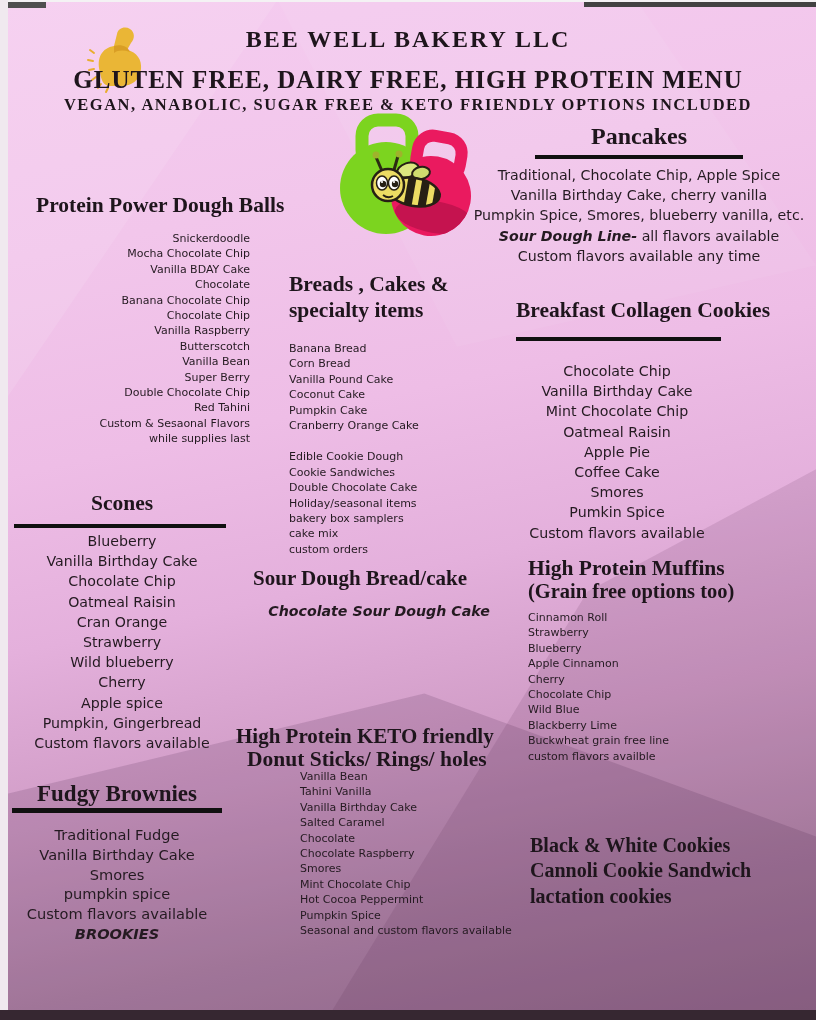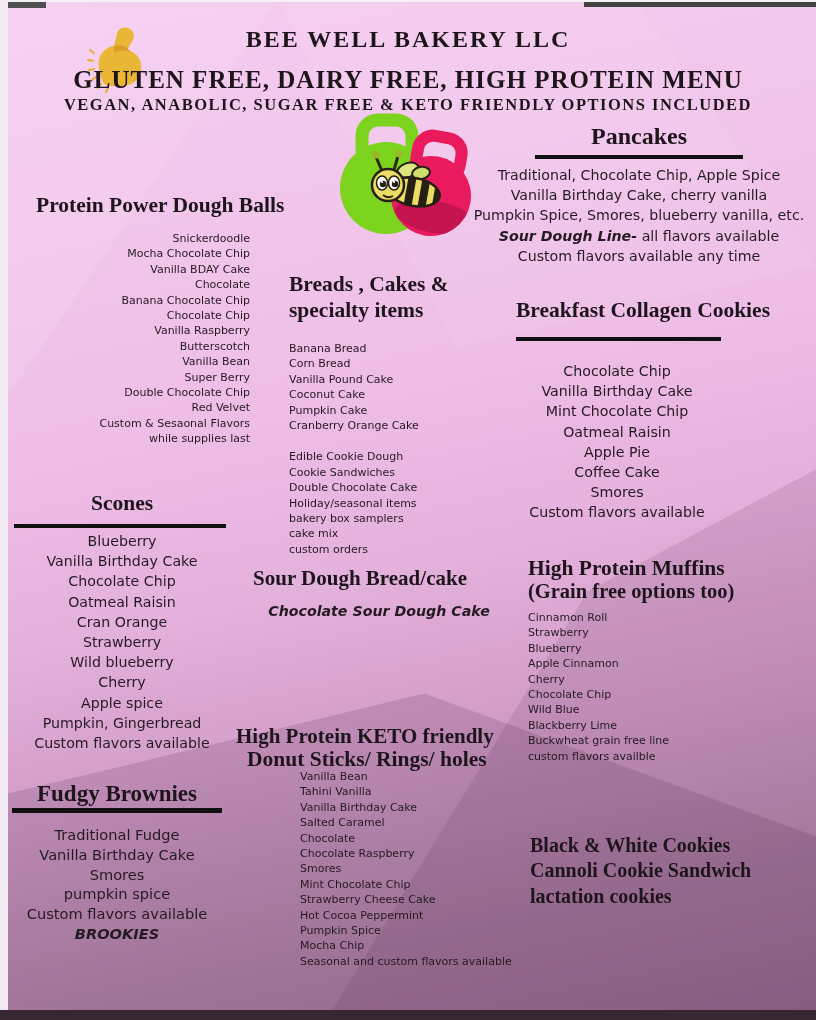--- a/index.html
+++ b/index.html
@@ -136,21 +136,21 @@
       <div class="line15">Mocha Chocolate Chip</div>
       <div class="line15">Vanilla BDAY Cake</div>
       <div class="line15">Chocolate</div>
       <div class="line15">Banana Chocolate Chip</div>
       <div class="line15">Chocolate Chip</div>
       <div class="line15">Vanilla Raspberry</div>
       <div class="line15">Butterscotch</div>
       <div class="line15">Vanilla Bean</div>
       <div class="line15">Super Berry</div>
       <div class="line15">Double Chocolate Chip</div>
-      <div class="line15">Red Velvet</div>
+      <div class="line15">Red Tahini</div>
       <div class="line15">Custom &amp; Sesaonal Flavors</div>
       <div class="line15">while supplies last</div>
     </div>
 
   <div class="abs" style="left:289px;top:271px;width:240px;">
     <div class="serif h22 u">Breads , Cakes &amp;</div>
     <div class="serif h22 u">specialty items</div>
     <div style="margin-top:18px;">
         <div class="line15">Banana Bread</div>
         <div class="line15">Corn Bread</div>
@@ -173,20 +173,21 @@
   <div class="abs serif ctr h22" style="left:470px;top:297px;width:346px;">Breakfast Collagen Cookies</div>
   <div class="abs bar" style="left:516px;top:337px;width:205px;"></div>
   <div class="abs ctr" style="left:468px;top:361px;width:298px;">
       <div class="line20">Chocolate Chip</div>
       <div class="line20">Vanilla Birthday Cake</div>
       <div class="line20">Mint Chocolate Chip</div>
       <div class="line20">Oatmeal Raisin</div>
       <div class="line20">Apple Pie</div>
       <div class="line20">Coffee Cake</div>
       <div class="line20">Smores</div>
+      <div class="line20">Pumkin Spice</div>
       <div class="line20">Custom flavors available</div>
     </div>
 
   <div class="abs serif ctr h22" style="left:8px;top:490px;width:228px;">Scones</div>
   <div class="abs bar" style="left:14px;top:524px;width:212px;"></div>
   <div class="abs ctr" style="left:8px;top:531px;width:228px;">
       <div class="line20">Blueberry</div>
       <div class="line20">Vanilla Birthday Cake</div>
       <div class="line20">Chocolate Chip</div>
       <div class="line20">Oatmeal Raisin</div>
@@ -223,24 +224,22 @@
   <div class="abs serif" style="left:247px;top:747px;font-size:21.5px;">Donut Sticks/ Rings/ holes</div>
   <div class="abs" style="left:300px;top:769px;width:280px;">
       <div class="line15">Vanilla Bean</div>
       <div class="line15">Tahini Vanilla</div>
       <div class="line15">Vanilla Birthday Cake</div>
       <div class="line15">Salted Caramel</div>
       <div class="line15">Chocolate</div>
       <div class="line15">Chocolate Raspberry</div>
       <div class="line15">Smores</div>
       <div class="line15">Mint Chocolate Chip</div>
-      <div class="line15">Strawberry Cheese Cake</div>
       <div class="line15">Hot Cocoa Peppermint</div>
       <div class="line15">Pumpkin Spice</div>
-      <div class="line15">Mocha Chip</div>
       <div class="line15">Seasonal and custom flavors available</div>
     </div>
 
   <div class="abs serif ctr" style="left:6px;top:781px;width:222px;font-size:23px;">Fudgy Brownies</div>
   <div class="abs bar" style="left:12px;top:808px;width:210px;height:5px;"></div>
   <div class="abs ctr" style="left:6px;top:825px;width:222px;">
     <div>
         <div class="line19">Traditional Fudge</div>
         <div class="line19">Vanilla Birthday Cake</div>
         <div class="line19">Smores</div>

